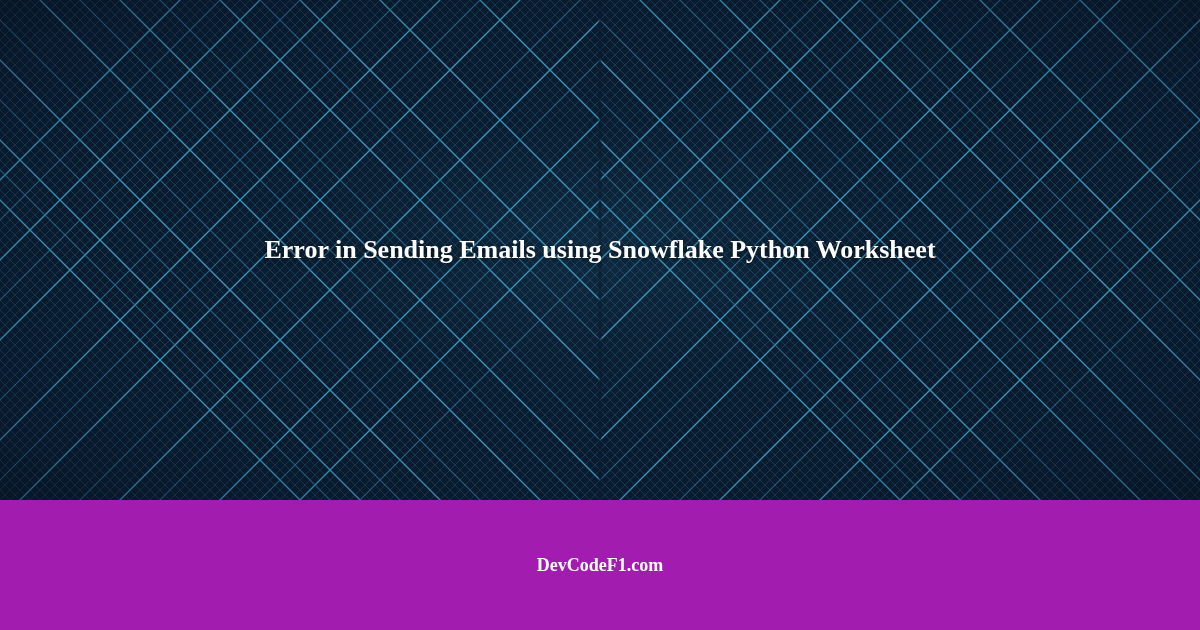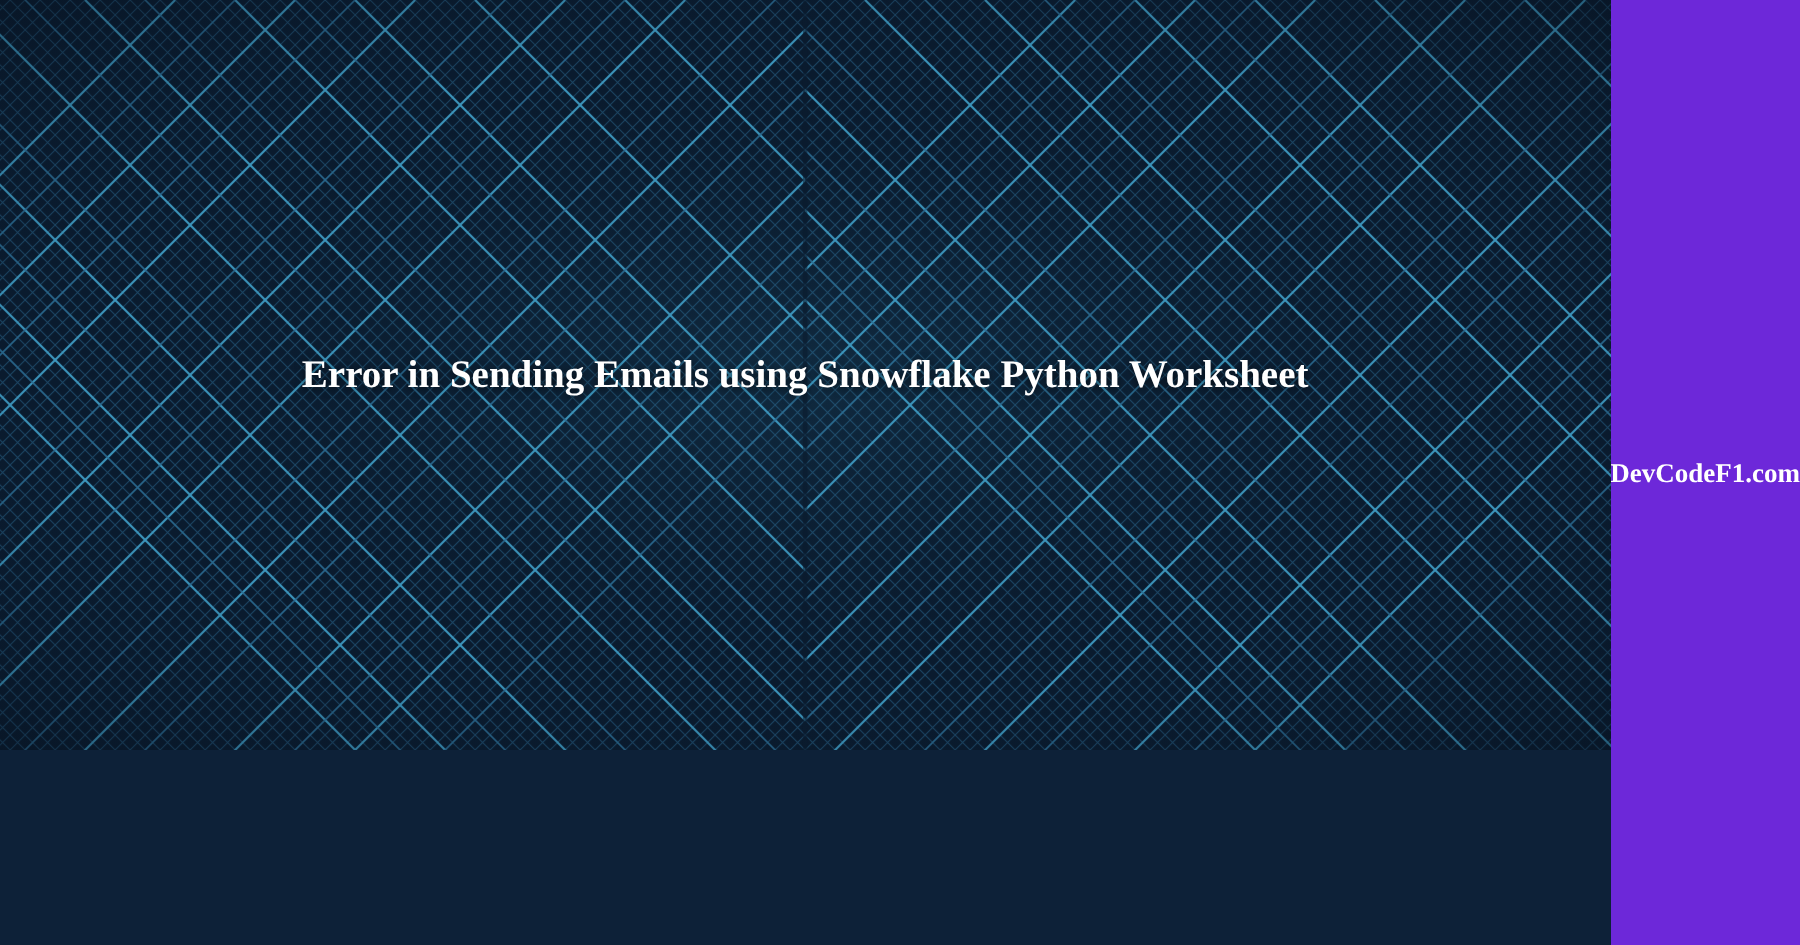--- a/index.html
+++ b/index.html
@@ -11,21 +11,21 @@
     width: 1200px;
     height: 630px;
     overflow: hidden;
     font-family: Georgia, 'Times New Roman', serif;
     background: #0d2138;
   }
   .container {
     width: 100%;
     height: 100%;
     display: flex;
-    flex-direction: row;
+    flex-direction: column;
   }
   .hero {
     position: relative;
     width: 100%;
     height: 500px;
     background-color: #0a1b2e;
     overflow: hidden;
     display: flex;
     align-items: center;
     justify-content: center;
@@ -42,21 +42,21 @@
     z-index: 10;
     color: #ffffff;
     font-size: 26px;
     font-weight: bold;
     text-align: center;
     padding: 0 40px;
     text-shadow: 0 1px 6px rgba(0,0,0,0.6);
   }
   .footer {
     flex: 1;
-    background: #6d28d9;
+    background: #a21caf;
     display: flex;
     align-items: center;
     justify-content: center;
   }
   .site-name {
     color: #ffffff;
     font-size: 18px;
     font-weight: bold;
   }
 </style>

